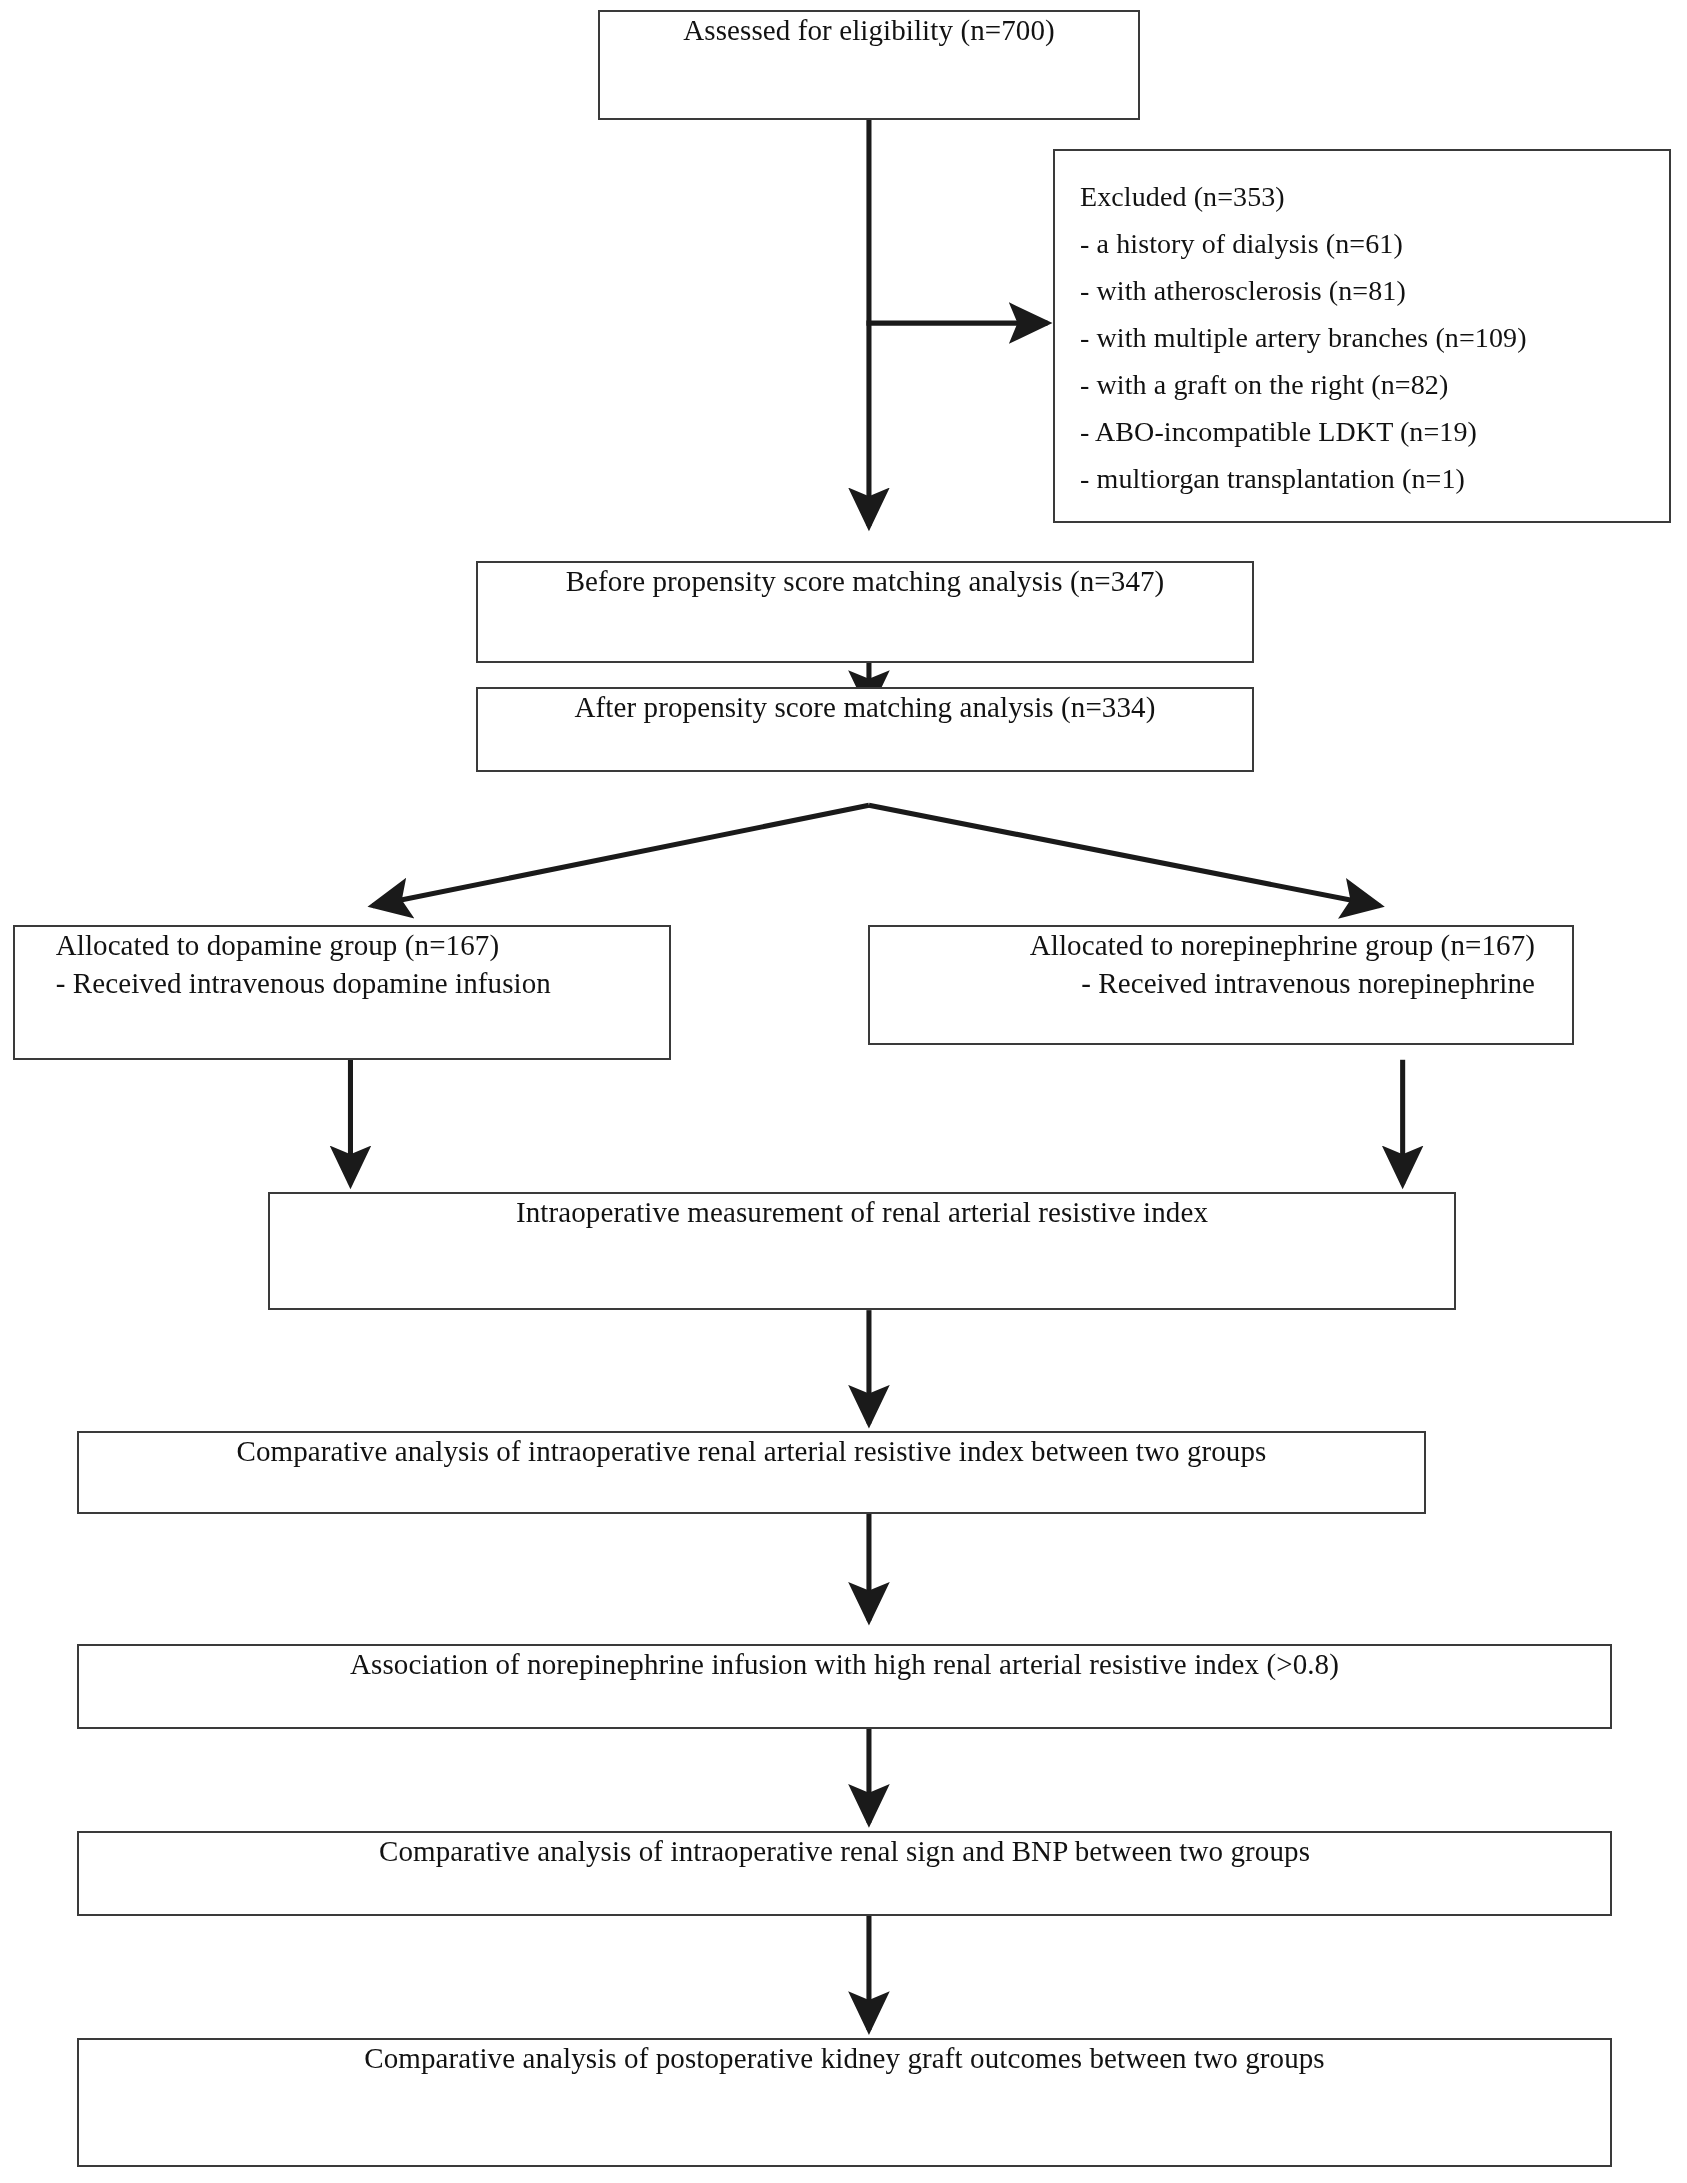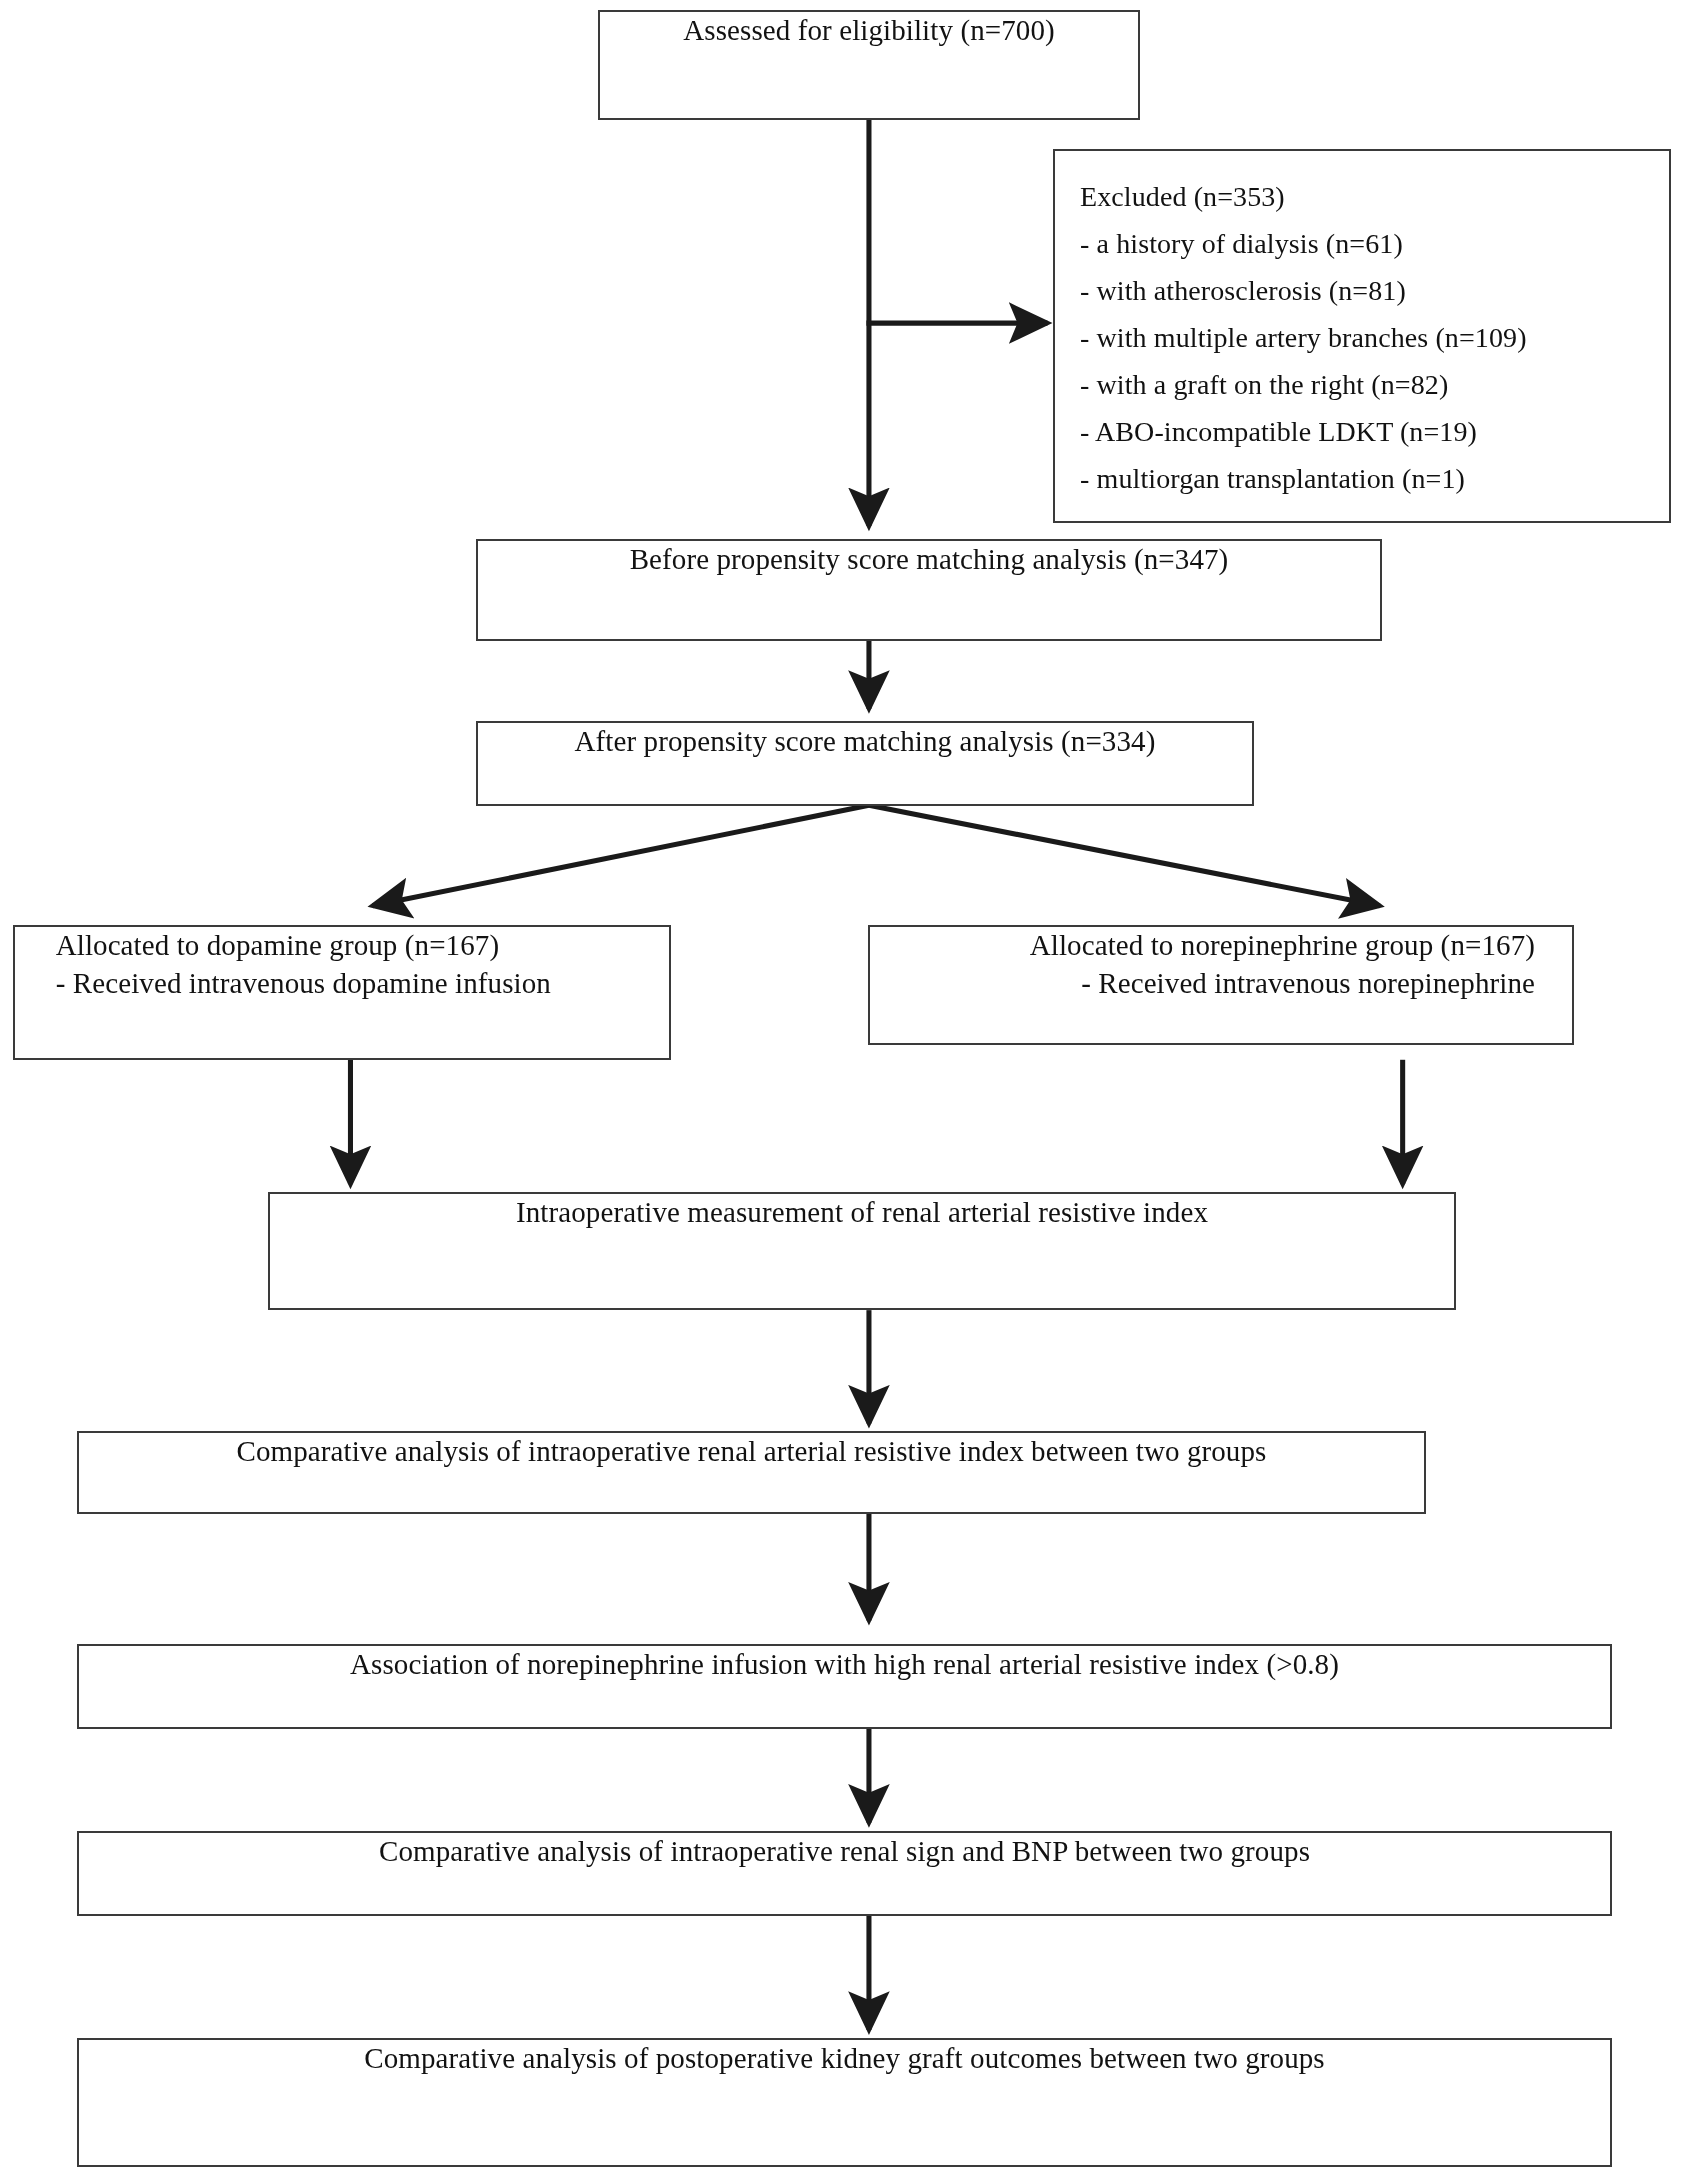--- a/index.html
+++ b/index.html
@@ -107,25 +107,25 @@
   <div class="node excluded" style="left:1053px; top:149px; width:618px; height:374px;">
     <span class="line">Excluded (n=353)</span>
     <span class="line">- a history of dialysis (n=61)</span>
     <span class="line">- with atherosclerosis (n=81)</span>
     <span class="line">- with multiple artery branches (n=109)</span>
     <span class="line">- with a graft on the right (n=82)</span>
     <span class="line">- ABO-incompatible LDKT (n=19)</span>
     <span class="line">- multiorgan transplantation (n=1)</span>
   </div>
 
-  <div class="node" style="left:476px; top:539px; width:906px; height:102px;">
+  <div class="node" style="left:476px; top:561px; width:778px; height:102px;">
     <span class="line">Before propensity score matching analysis (n=347)</span>
   </div>
 
-  <div class="node" style="left:476px; top:721px; width:778px; height:85px;">
+  <div class="node" style="left:476px; top:687px; width:778px; height:85px;">
     <span class="line">After propensity score matching analysis (n=334)</span>
   </div>
 
   <div class="node group-left" style="left:12.7px; top:925px; width:658px; height:135px;">
     <span class="line">Allocated to dopamine group (n=167)</span>
     <span class="line">- Received intravenous dopamine infusion</span>
   </div>
 
   <div class="node group-right" style="left:868px; top:925px; width:706px; height:120px;">
     <span class="line">Allocated to norepinephrine group (n=167)</span>

